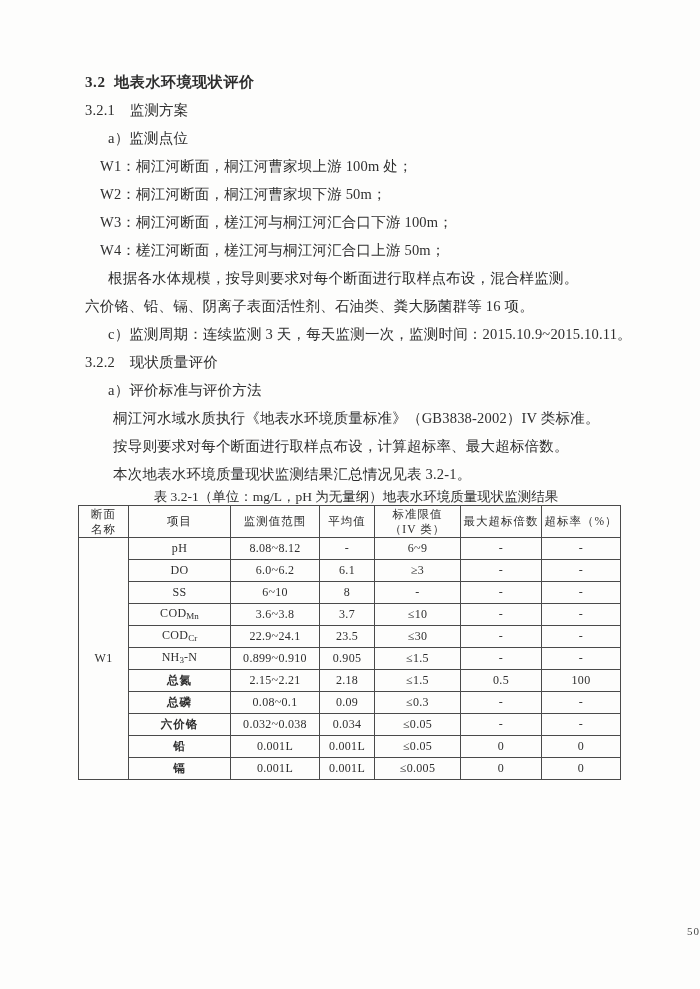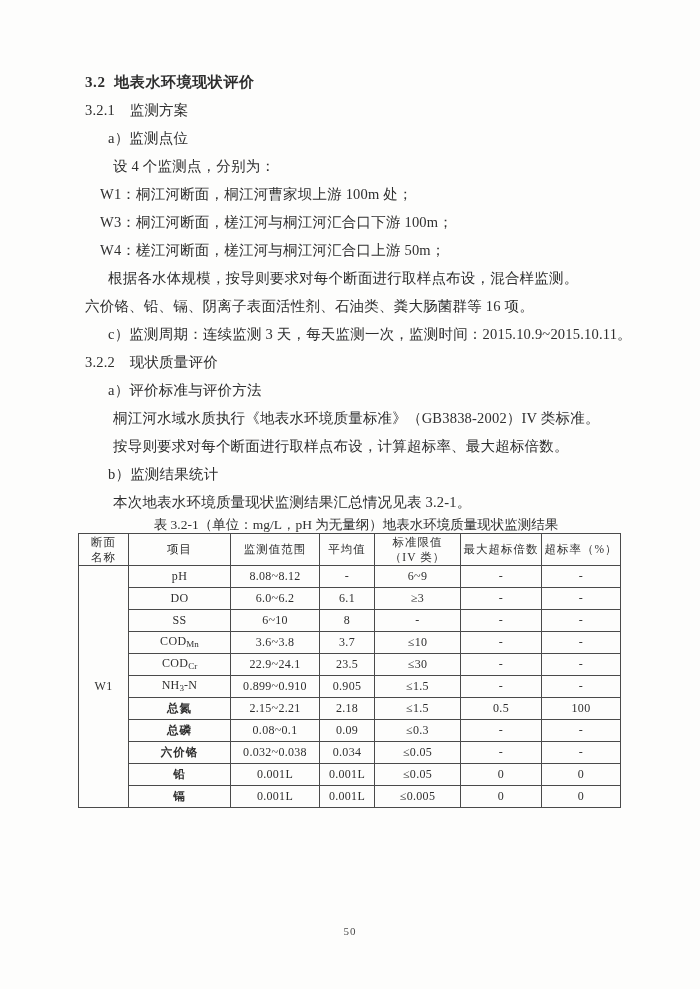--- a/index.html
+++ b/index.html
@@ -25,45 +25,44 @@
   th,td{
     border:1px solid #4a4a4a;text-align:center;vertical-align:middle;
     padding:0 2px;font-weight:normal;line-height:1.25;overflow:hidden;
   }
   thead tr{height:32px;}
   tbody tr{height:22px;}
   th{font-size:11.5px;letter-spacing:1px;}
   td{font-size:12px;letter-spacing:0.3px;}
   td.cjk{font-size:11.5px;letter-spacing:1px;font-weight:bold;}
   .pageno{
-    position:absolute;left:0;right:0;top:925px;text-align:center;
+    position:absolute;left:0;right:0;top:925px;text-align:right;
     font-size:11px;color:#4a4a4a;letter-spacing:1px;
   }
 </style>
 </head>
 <body>
 
 <div class="page">
   <div class="content">
 
     <div class="ln hd">3.2  地表水环境现状评价</div>
     <div class="ln">3.2.1　监测方案</div>
     <div class="ln indp">a）监测点位</div>
-    <div class="ln inds">设 4 个监测点，分别为：</div>
     <div class="ln indw">W1：桐江河断面，桐江河曹家坝上游 100m 处；</div>
+    <div class="ln indw">W2：桐江河断面，桐江河曹家坝下游 50m；</div>
     <div class="ln indw">W3：桐江河断面，槎江河与桐江河汇合口下游 100m；</div>
     <div class="ln indw">W4：槎江河断面，槎江河与桐江河汇合口上游 50m；</div>
     <div class="ln indp">根据各水体规模，按导则要求对每个断面进行取样点布设，混合样监测。</div>
     <div class="ln">六价铬、铅、镉、阴离子表面活性剂、石油类、粪大肠菌群等 16 项。</div>
     <div class="ln indp">c）监测周期：连续监测 3 天，每天监测一次，监测时间：2015.10.9~2015.10.11。</div>
     <div class="ln">3.2.2　现状质量评价</div>
     <div class="ln indp">a）评价标准与评价方法</div>
     <div class="ln inds">桐江河水域水质执行《地表水环境质量标准》（GB3838-2002）IV 类标准。</div>
     <div class="ln inds">按导则要求对每个断面进行取样点布设，计算超标率、最大超标倍数。</div>
-    <div class="ln indp">b）监测结果统计</div>
     <div class="ln inds">本次地表水环境质量现状监测结果汇总情况见表 3.2-1。</div>
 
     <div class="caption">
       <span>表 3.2-1</span>
       <span>（单位：mg/L，pH 为无量纲）</span>
       <span>地表水环境质量现状监测结果</span>
     </div>
 
     <table>
       <colgroup>

